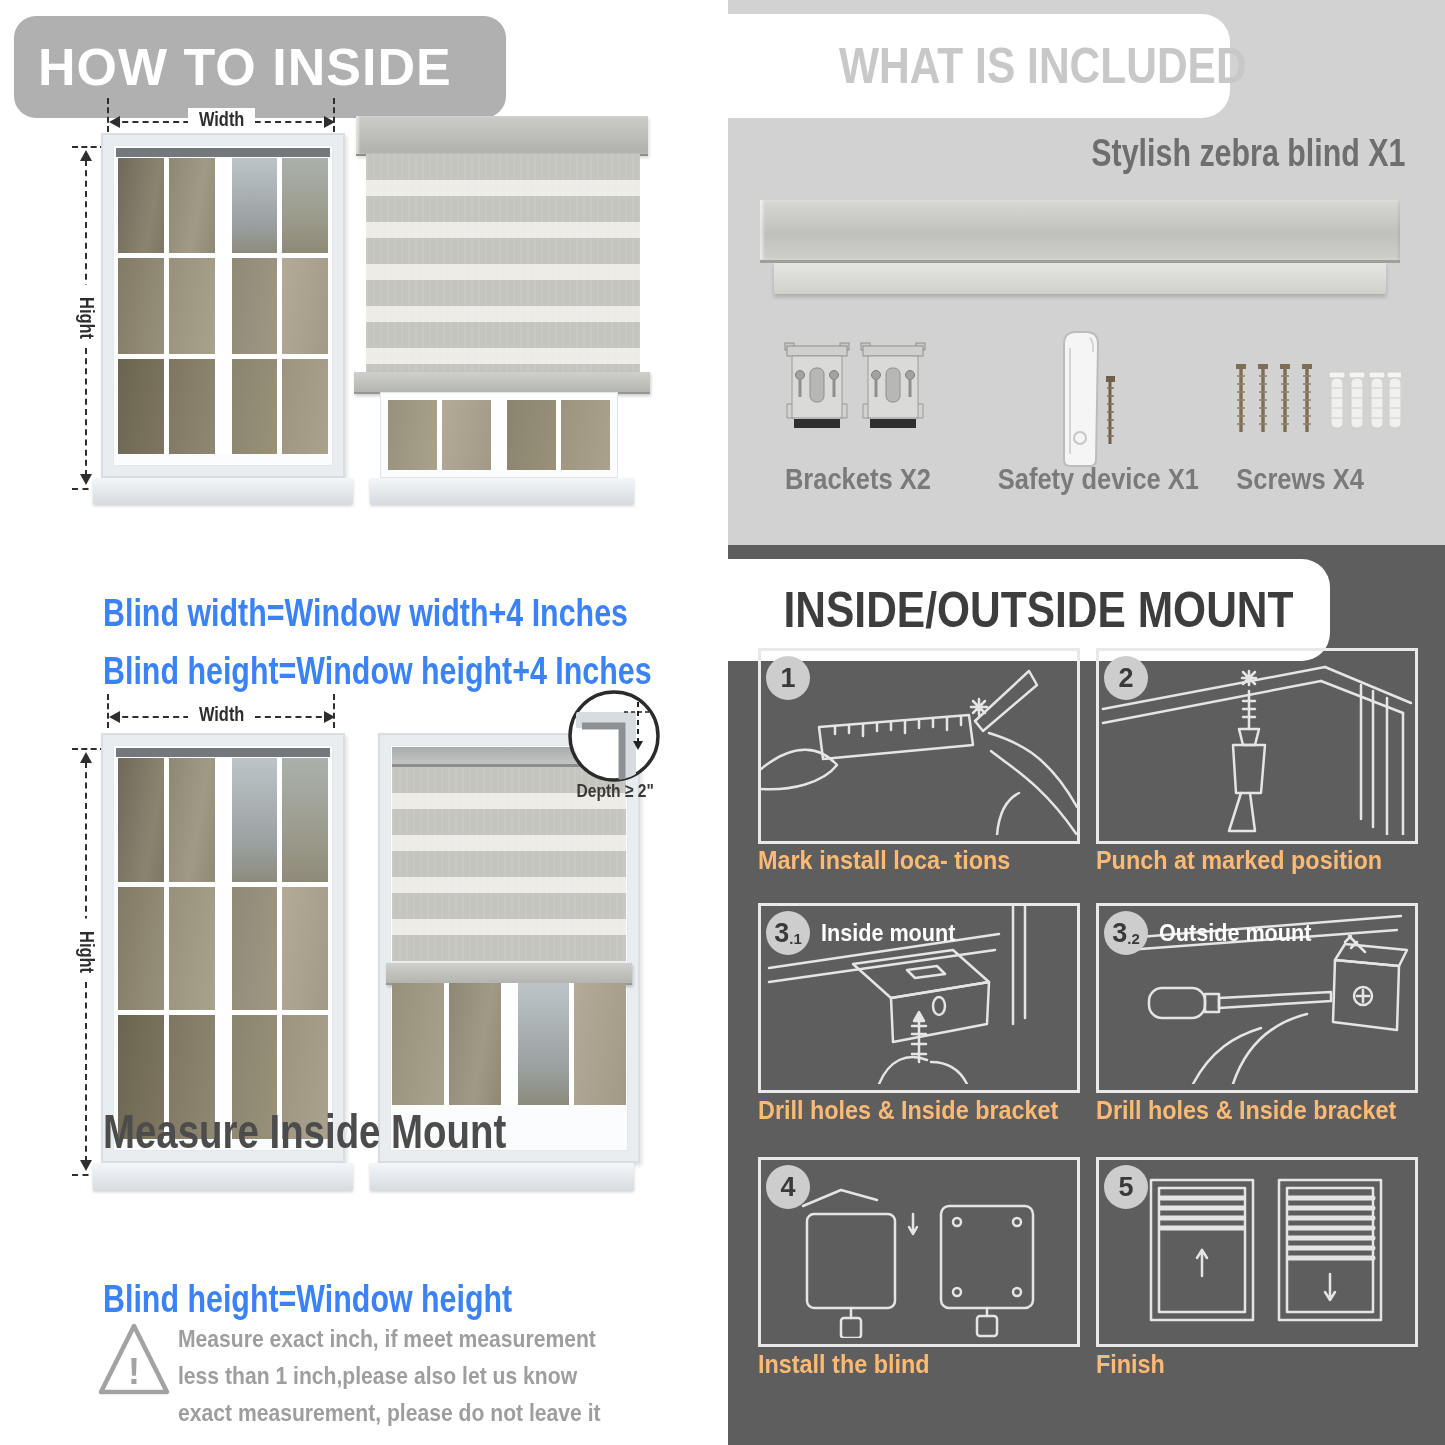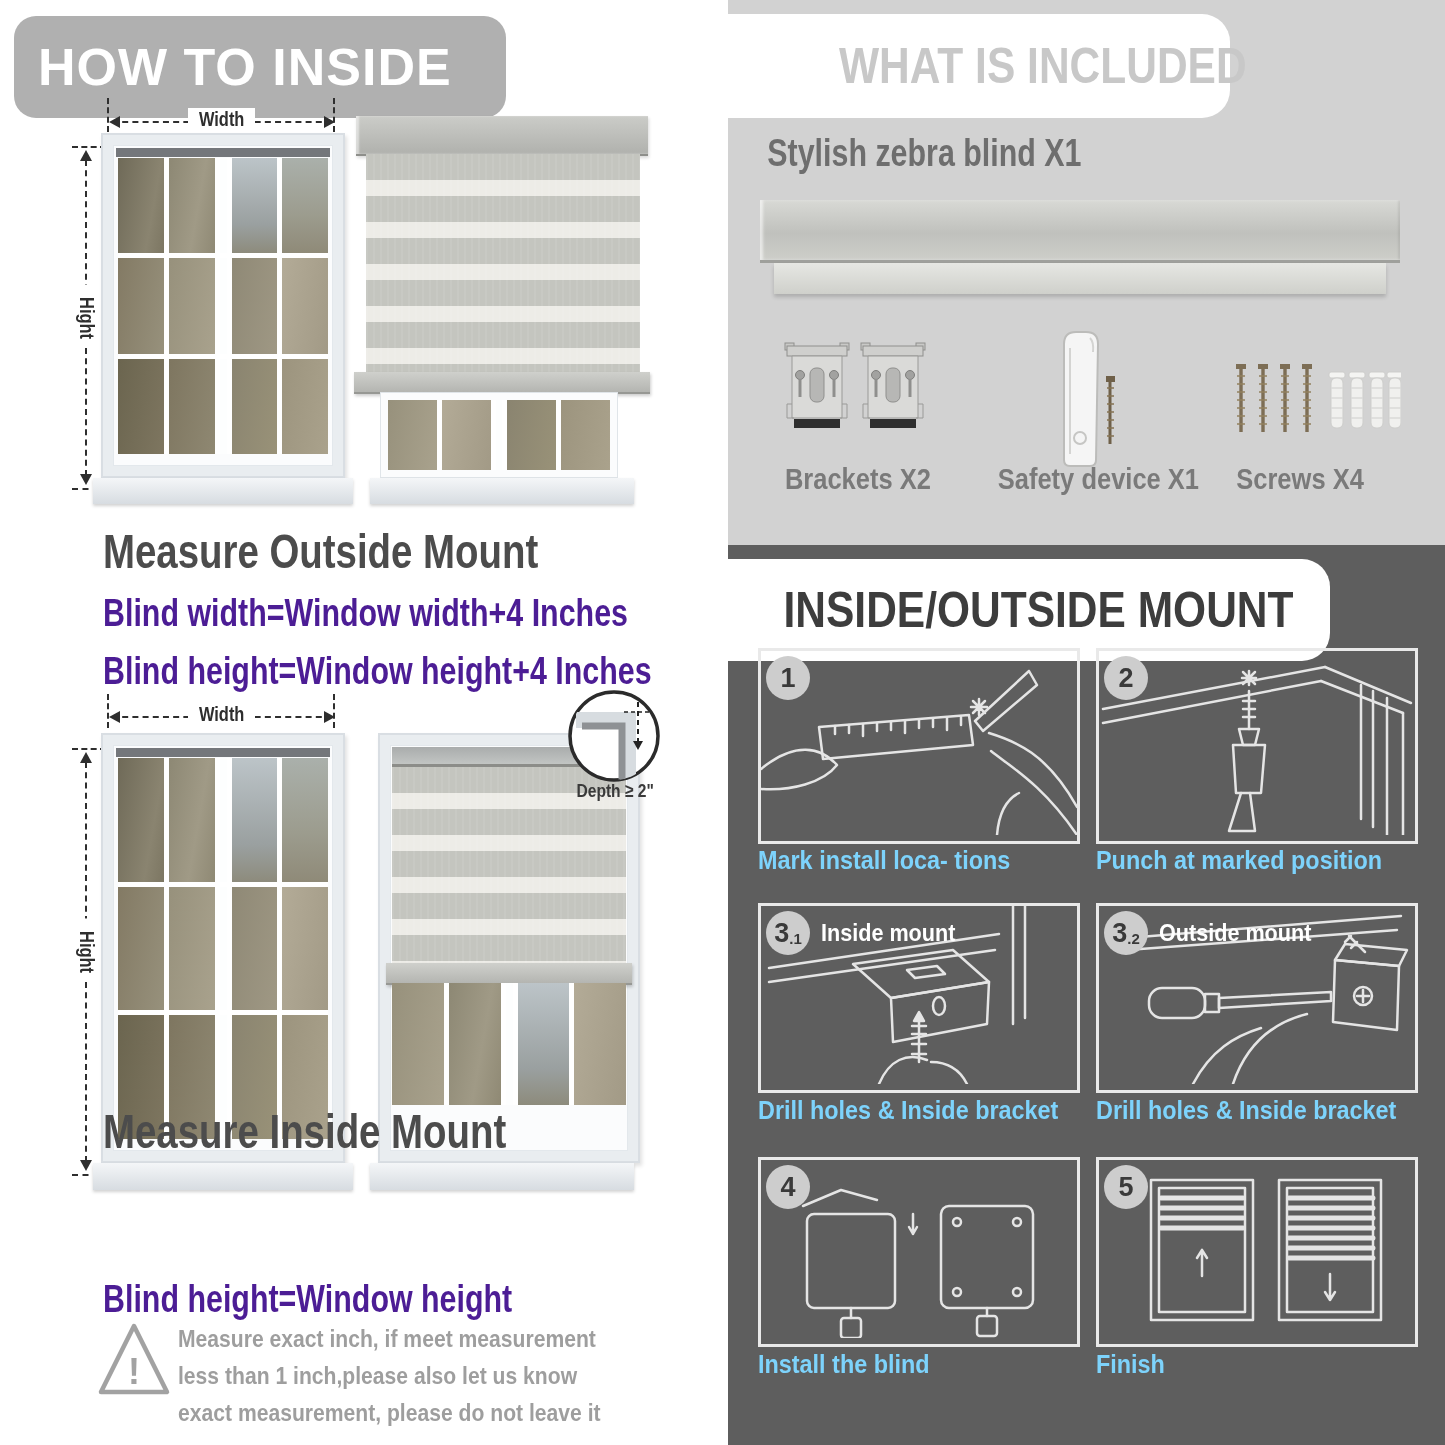--- a/index.html
+++ b/index.html
@@ -7,21 +7,21 @@
           font-family:"Liberation Sans","DejaVu Sans",sans-serif;}
   .abs{position:absolute;}
   .cond{display:inline-block;transform:scaleX(.8);transform-origin:0 50%;white-space:nowrap;}
   .cond-c{display:inline-block;transform:scaleX(.82);transform-origin:50% 50%;white-space:nowrap;}
 
   
   .hdr-left{left:14px;top:16px;width:492px;height:102px;background:#b0b0b0;border-radius:22px;
             display:flex;align-items:center;}
   .hdr-left span{color:#fff;font-weight:bold;font-size:52px;letter-spacing:1px;padding-left:24px;}
   .sec-title{font-size:48px;font-weight:bold;color:#4c4c4c;}
-  .formula{font-size:38px;font-weight:bold;color:#4c1d95;}
+  .formula{font-size:38px;font-weight:bold;color:#3b82f6;}
 
   
   .win{background:#e9edf0;box-shadow:inset 0 0 0 2px #d9dee3, 2px 3px 4px rgba(0,0,0,.12);}
   .win-inner{position:absolute;inset:12px;background:#fbfcfd;box-shadow:inset 0 0 0 1px #e3e8ec;}
   .topshade{position:absolute;left:3px;right:3px;top:3px;height:9px;background:#74777b;}
   .panes{position:absolute;left:5px;right:5px;top:13px;bottom:12px;background:#fff;
          display:grid;grid-template-columns:1fr 1fr 7px 1fr 1fr;gap:5px;}
   .pane{width:100%;height:100%;}
   .post{background:#fdfefe;}
   .sill{background:linear-gradient(#f4f6f8,#d7dce1);box-shadow:0 2px 3px rgba(0,0,0,.18);}
@@ -62,40 +62,40 @@
   .ah-u{border-left:6px solid transparent;border-right:6px solid transparent;border-bottom:11px solid #2e2e2e;}
   .ah-d{border-left:6px solid transparent;border-right:6px solid transparent;border-top:11px solid #2e2e2e;}
 
   .warn-text{font-size:24px;line-height:37px;font-weight:600;color:#9e9e9e;}
 
   
   .right-top{left:728px;top:0;width:717px;height:620px;background:#d2d2d2;}
   .hdr-included{position:absolute;left:0;top:14px;width:502px;height:104px;background:#fff;
                 border-radius:0 28px 28px 0;display:flex;align-items:center;}
   .hdr-included span{color:#c8c8c8;font-weight:bold;font-size:50px;padding-left:60px;}
-  .product-label{position:absolute;left:0;top:132px;width:100%;text-align:left;
+  .product-label{position:absolute;left:0;top:132px;width:100%;text-align:right;
                  font-size:38px;font-weight:bold;color:#6e6e6e;}
   .headrail-main{position:absolute;left:32px;top:200px;width:640px;height:60px;
       background:linear-gradient(180deg,#d8d9d5,#c0c1bd 55%,#cdcec9);
       box-shadow:inset 3px 0 3px rgba(255,255,255,.6), inset -2px 0 2px rgba(0,0,0,.08);
       border-bottom:3px solid #9fa09c;}
   .headrail-tier{position:absolute;left:46px;top:263px;width:612px;height:31px;
       background:linear-gradient(180deg,#e6e7e3,#cfd0cb);box-shadow:0 3px 4px rgba(0,0,0,.18);}
   .item-label{position:absolute;top:462px;text-align:center;font-size:30px;font-weight:bold;color:#7a7a7a;}
 
   .right-dark{left:728px;top:545px;width:791px;height:900px;background:#5e5e5e;}
   .hdr-mount{position:absolute;left:0;top:14px;width:602px;height:102px;background:#fff;
              border-radius:0 28px 28px 0;display:flex;align-items:center;}
   .hdr-mount span{color:#3d3d3d;font-weight:bold;font-size:50px;padding-left:30px;}
   .panel{position:absolute;width:316px;border:3px solid #e9e9e9;background:transparent;}
   .badge{position:absolute;left:5px;top:5px;width:44px;height:44px;border-radius:50%;background:#cdcdcd;
          color:#3a3a3a;font-weight:bold;font-size:27px;display:flex;align-items:center;justify-content:center;}
   .badge .sub{font-size:15px;margin-top:10px;}
   .panel-label{position:absolute;left:60px;top:13px;color:#fff;font-weight:bold;font-size:24px;}
-  .caption{position:absolute;color:#7dd3fc;font-weight:bold;font-size:26px;}
+  .caption{position:absolute;color:#fdba74;font-weight:bold;font-size:26px;}
   .caption .cond{transform:scaleX(.9);}
   .panel-label .cond{transform:scaleX(.9);}
 
   svg text{font-family:"Liberation Sans","DejaVu Sans",sans-serif;}
 </style>
 </head>
 <body>
 
 <div id="canvas">
 
@@ -151,21 +151,20 @@
       <div class="frag-panes">
         <div class="pane pF"></div>
           <div class="pane pH"></div>
           <div class="post"></div>
           <div class="pane pK"></div>
           <div class="pane pL"></div>
       </div>
     </div>
     <div class="abs sill" style="left:370px;top:478px;width:264px;height:26px;"></div>
 
-    <div class="abs sec-title" style="left:103px;top:524px;"><span class="cond">Measure Outside Mount</span></div>
     <div class="abs formula" style="left:103px;top:592px;"><span class="cond">Blind width=Window width+4 Inches</span></div>
     <div class="abs formula" style="left:103px;top:650px;"><span class="cond">Blind height=Window height+4 Inches</span></div>
 
     <div class="abs dash-v" style="left:107px;top:694px;height:34px;"></div>
     <div class="abs dash-v" style="left:333px;top:694px;height:34px;"></div>
     <div class="abs dash-h" style="left:112px;top:716px;width:220px;"></div>
     <div class="abs ah ah-l" style="left:109px;top:711px;"></div>
     <div class="abs ah ah-r" style="left:324px;top:711px;"></div>
     <div class="abs mlabel" style="left:188px;top:703px;"><span class="cond-c">Width</span></div>
 

